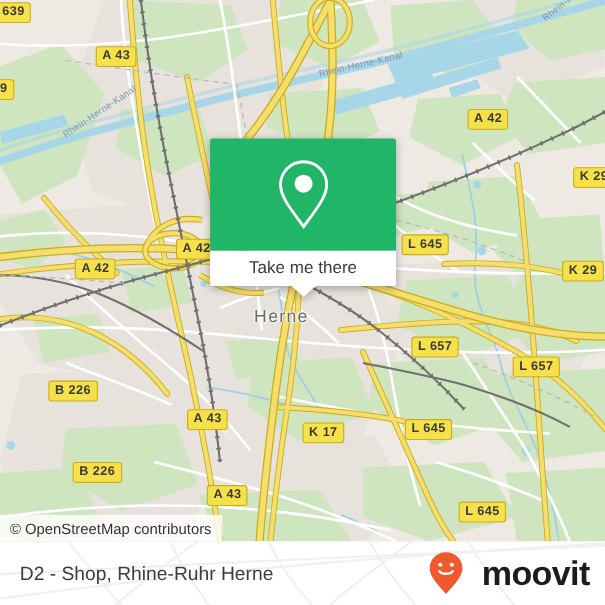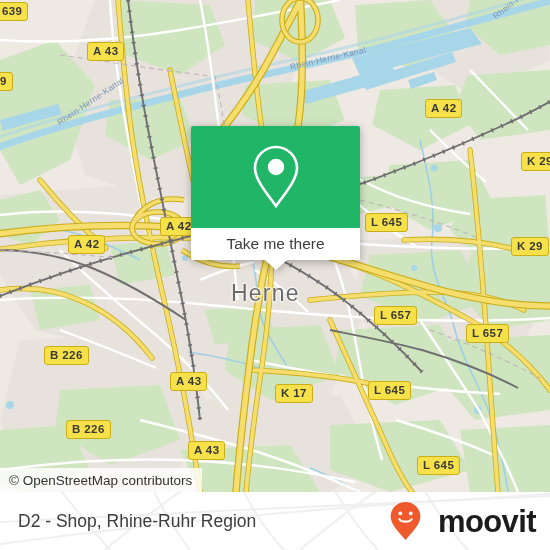--- a/index.html
+++ b/index.html
@@ -46,21 +46,21 @@
     white-space: nowrap;
     text-align: center;
     box-sizing: content-box;
   }
 
   
   .place-label {
     position: absolute;
     color: #6b6b6b;
     font-family: "Liberation Sans", sans-serif;
-    font-size: 23px;
+    font-size: 16px;
     font-weight: normal;
     letter-spacing: 1.2px;
     white-space: nowrap;
     text-shadow:
       1px 0 1.5px #fdfcfa, -1px 0 1.5px #fdfcfa,
       0 1px 1.5px #fdfcfa, 0 -1px 1.5px #fdfcfa;
   }
 
   
   .water-label {
@@ -413,21 +413,21 @@
         <path d="M240,-10 C250,16 264,36 284,58"></path>
         <path d="M330,-10 C344,16 358,36 378,58"></path>
         <path d="M420,-10 C434,16 448,36 468,58"></path>
         <path d="M0,52 C90,40 180,30 270,22 C360,14 450,8 550,2"></path>
         <path d="M105,58 C130,36 155,18 185,-4"></path>
         <path d="M300,58 C325,36 350,18 380,-4"></path>
       </g>
     </svg>
 
     <div id="footer-title">
-      <span>D2 - Shop, Rhine-Ruhr Region</span>
+      <span>D2 - Shop, Rhine-Ruhr Herne</span>
     </div>
 
     <div id="brand">
       <svg width="33" height="40" viewBox="0 0 33 40">
         <path d="M16.5 1 C8.2 1 1.6 7.5 1.6 15.6 C1.6 23 9 30.5 16.5 39 C24 30.5 31.4 23 31.4 15.6 C31.4 7.5 24.8 1 16.5 1 Z" fill="#f0592b"></path>
         <circle cx="11.3" cy="12.4" r="1.9" fill="#ffffff"></circle>
         <circle cx="21.7" cy="12.4" r="1.9" fill="#ffffff"></circle>
         <path d="M10.4 18.2 C12.4 21.4 20.6 21.4 22.6 18.2" fill="none" stroke="#ffffff" stroke-width="2.1" stroke-linecap="round"></path>
       </svg>
       <span id="brand-text">moovit</span>

